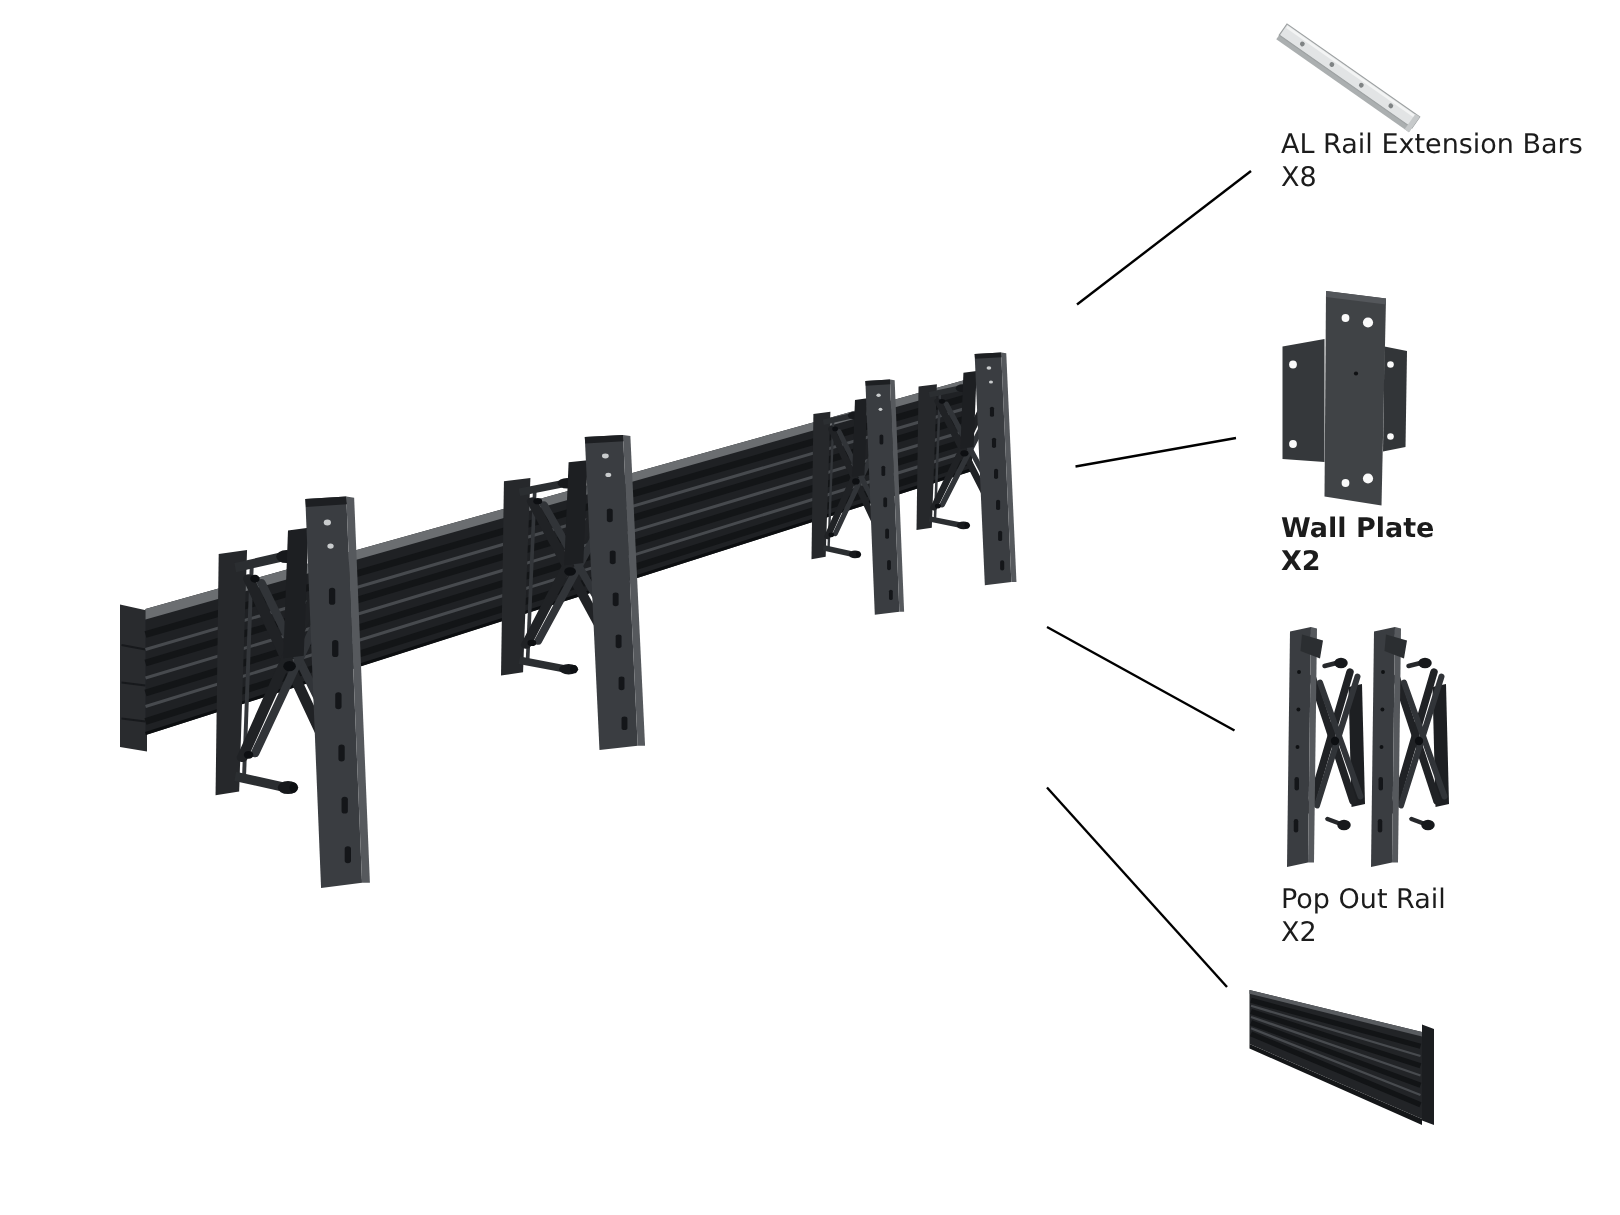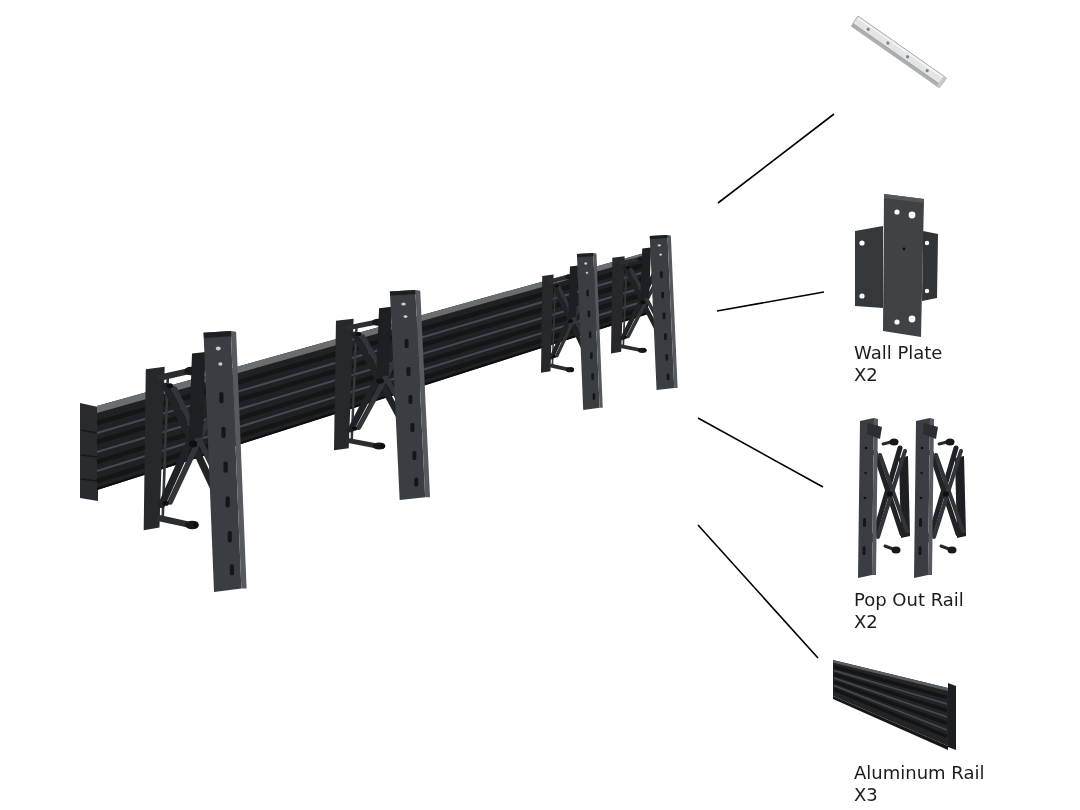--- a/index.html
+++ b/index.html
@@ -206,30 +206,28 @@
       <line class="arGap" x1="834" y1="689.3" x2="947" y2="736.5"></line>
       <line class="arRidge" x1="834" y1="670.5" x2="947" y2="704"></line>
       <line class="arRidge" x1="834" y1="678" x2="947" y2="717"></line>
       <line class="arRidge" x1="834" y1="685.5" x2="947" y2="730"></line>
       <polygon class="arTop" points="833,660 948,688 948,691 833,662.5"></polygon>
       <polygon class="arEnd" points="948,683 956,686 956,750 948,747"></polygon>
     </g>
   </svg>
 
   <div class="part-label" style="left:854px; top:86px;">
+    <div>AL Rail Extension Bars</div>
+    <div>X8</div>
   </div>
 
-  <div class="part-label" style="left:854px; top:342px;">
+  <div class="part-label" style="left:854px; top:342px;font-weight:bold;">
     <div>Wall Plate</div>
     <div>X2</div>
   </div>
 
   <div class="part-label" style="left:854px; top:589px;">
     <div>Pop Out Rail</div>
     <div>X2</div>
   </div>
 
-  <div class="part-label" style="left:854px; top:762px;">
-    <div>Aluminum Rail</div>
-    <div>X3</div>
-  </div>
 
 </div>
 
 </body></html>

